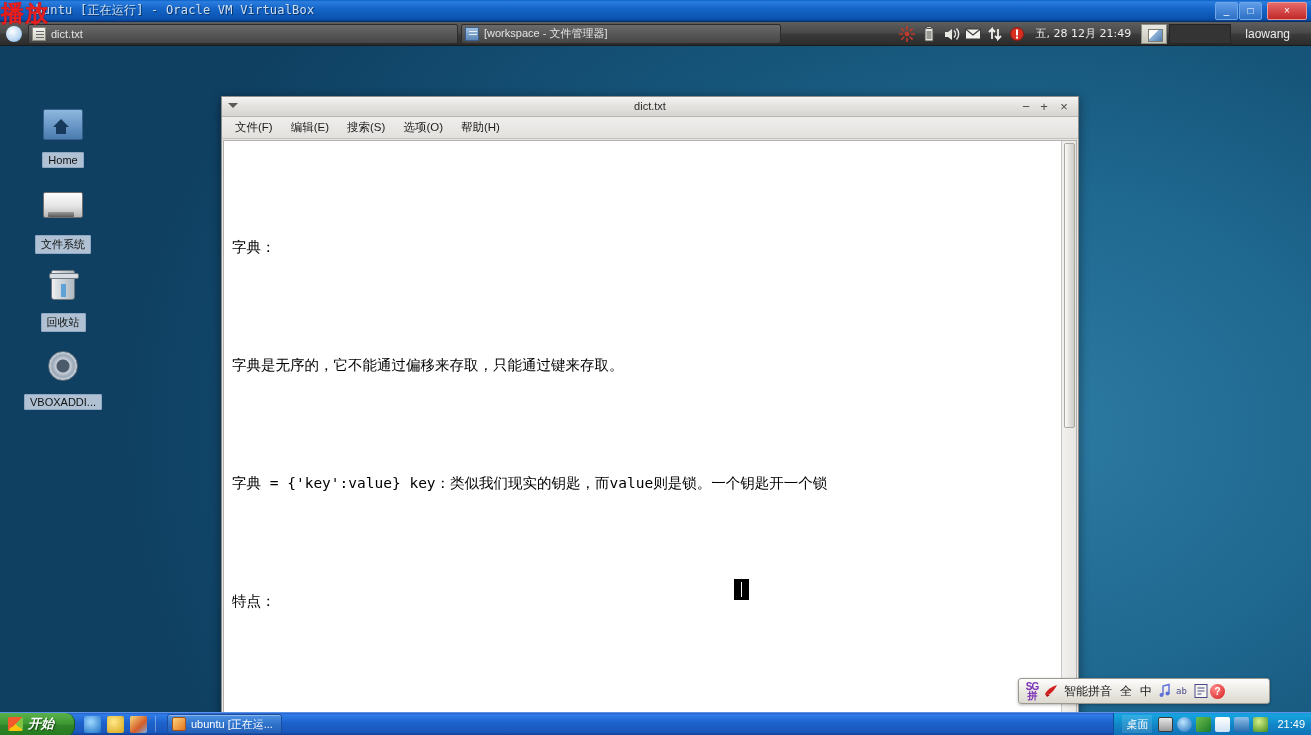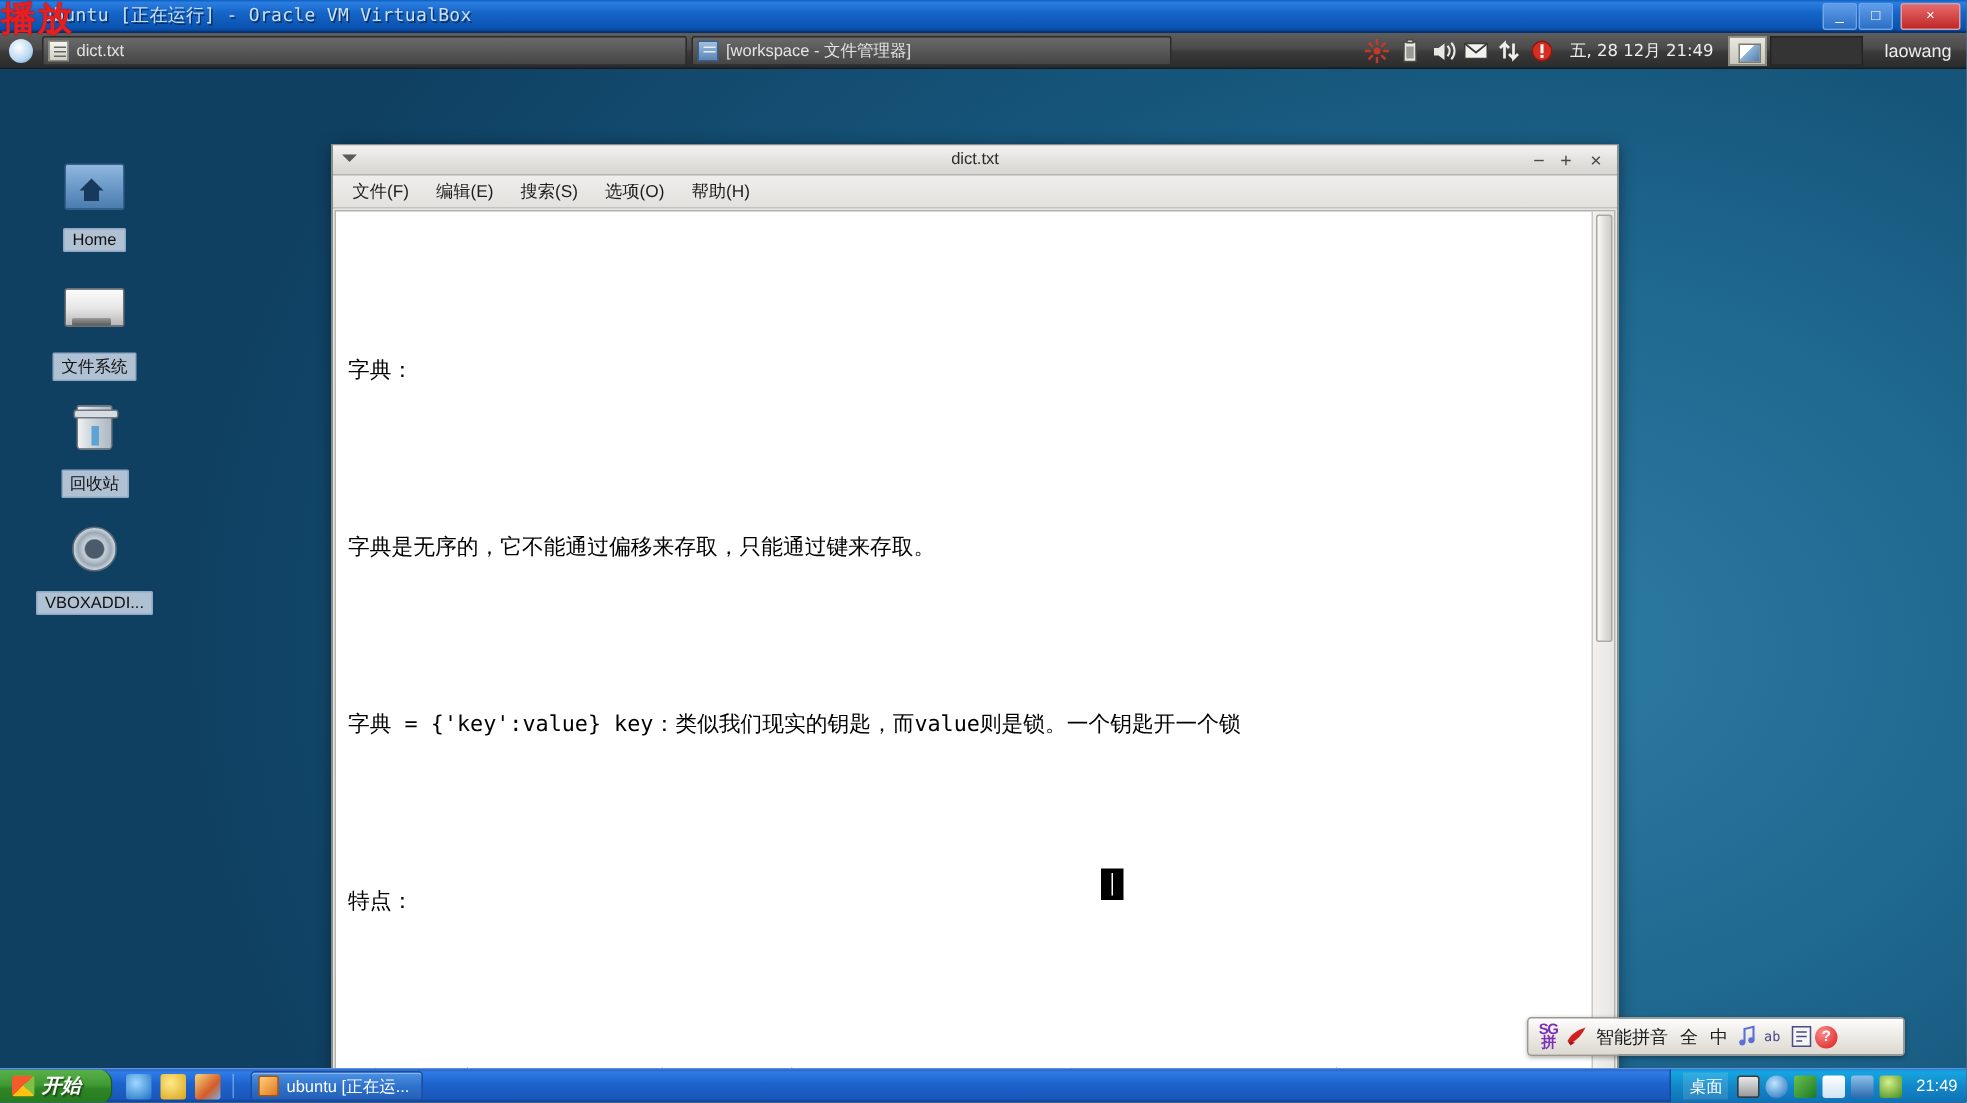--- a/index.html
+++ b/index.html
@@ -92,21 +92,21 @@
     width: 26px; height: 20px; margin: 0 2px;
     background: linear-gradient(to bottom,#e9e9e2,#c6c6bb);
     border: 1px solid #8e8e84; flex: 0 0 auto; position: relative;
   }
   .panel-show-desktop::after{
     content:""; position:absolute; left:6px; top:4px; width:13px; height:11px;
     background:linear-gradient(135deg,#fff 40%, #8fb4d8 41%, #4d7bb0);
     border:1px solid #7a7a70;
   }
   .panel-blank { width: 62px; height: 20px; background: #343434; border:1px solid #242424; flex:0 0 auto;}
-  .panel-user { color: #ededed; font-size: 12px; padding-right: 10px; padding-left: 14px; flex: 0 0 auto;}
+  .panel-user { color: #ededed; font-size: 12px; padding-right: 21px; padding-left: 14px; flex: 0 0 auto;}
 
   
   #desktop {
     position: absolute; left: 0; top: 24px; width: 1311px; height: 666px;
     background:
       radial-gradient(ellipse 900px 700px at 78% 58%, #2d7ba4 0%, #1f6890 35%, #16557a 60%, #0f4062 100%),
       linear-gradient(to bottom, #1a5f8e, #0d3d60);
   }
   .desk-icon {
     position: absolute; width: 92px; text-align: center; cursor: default;

